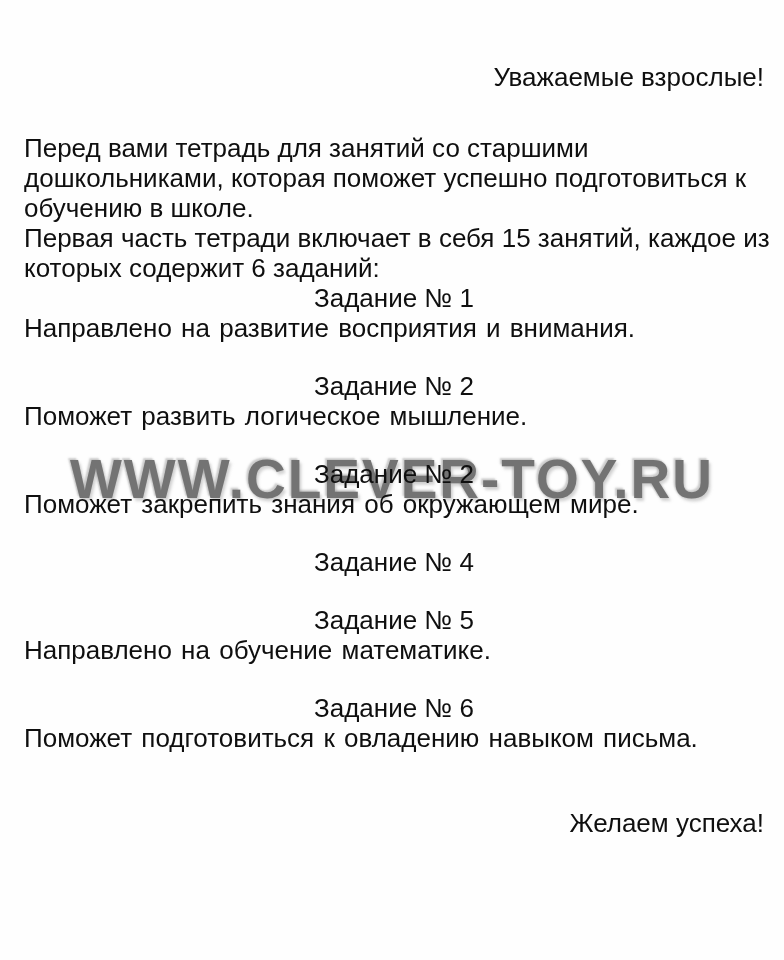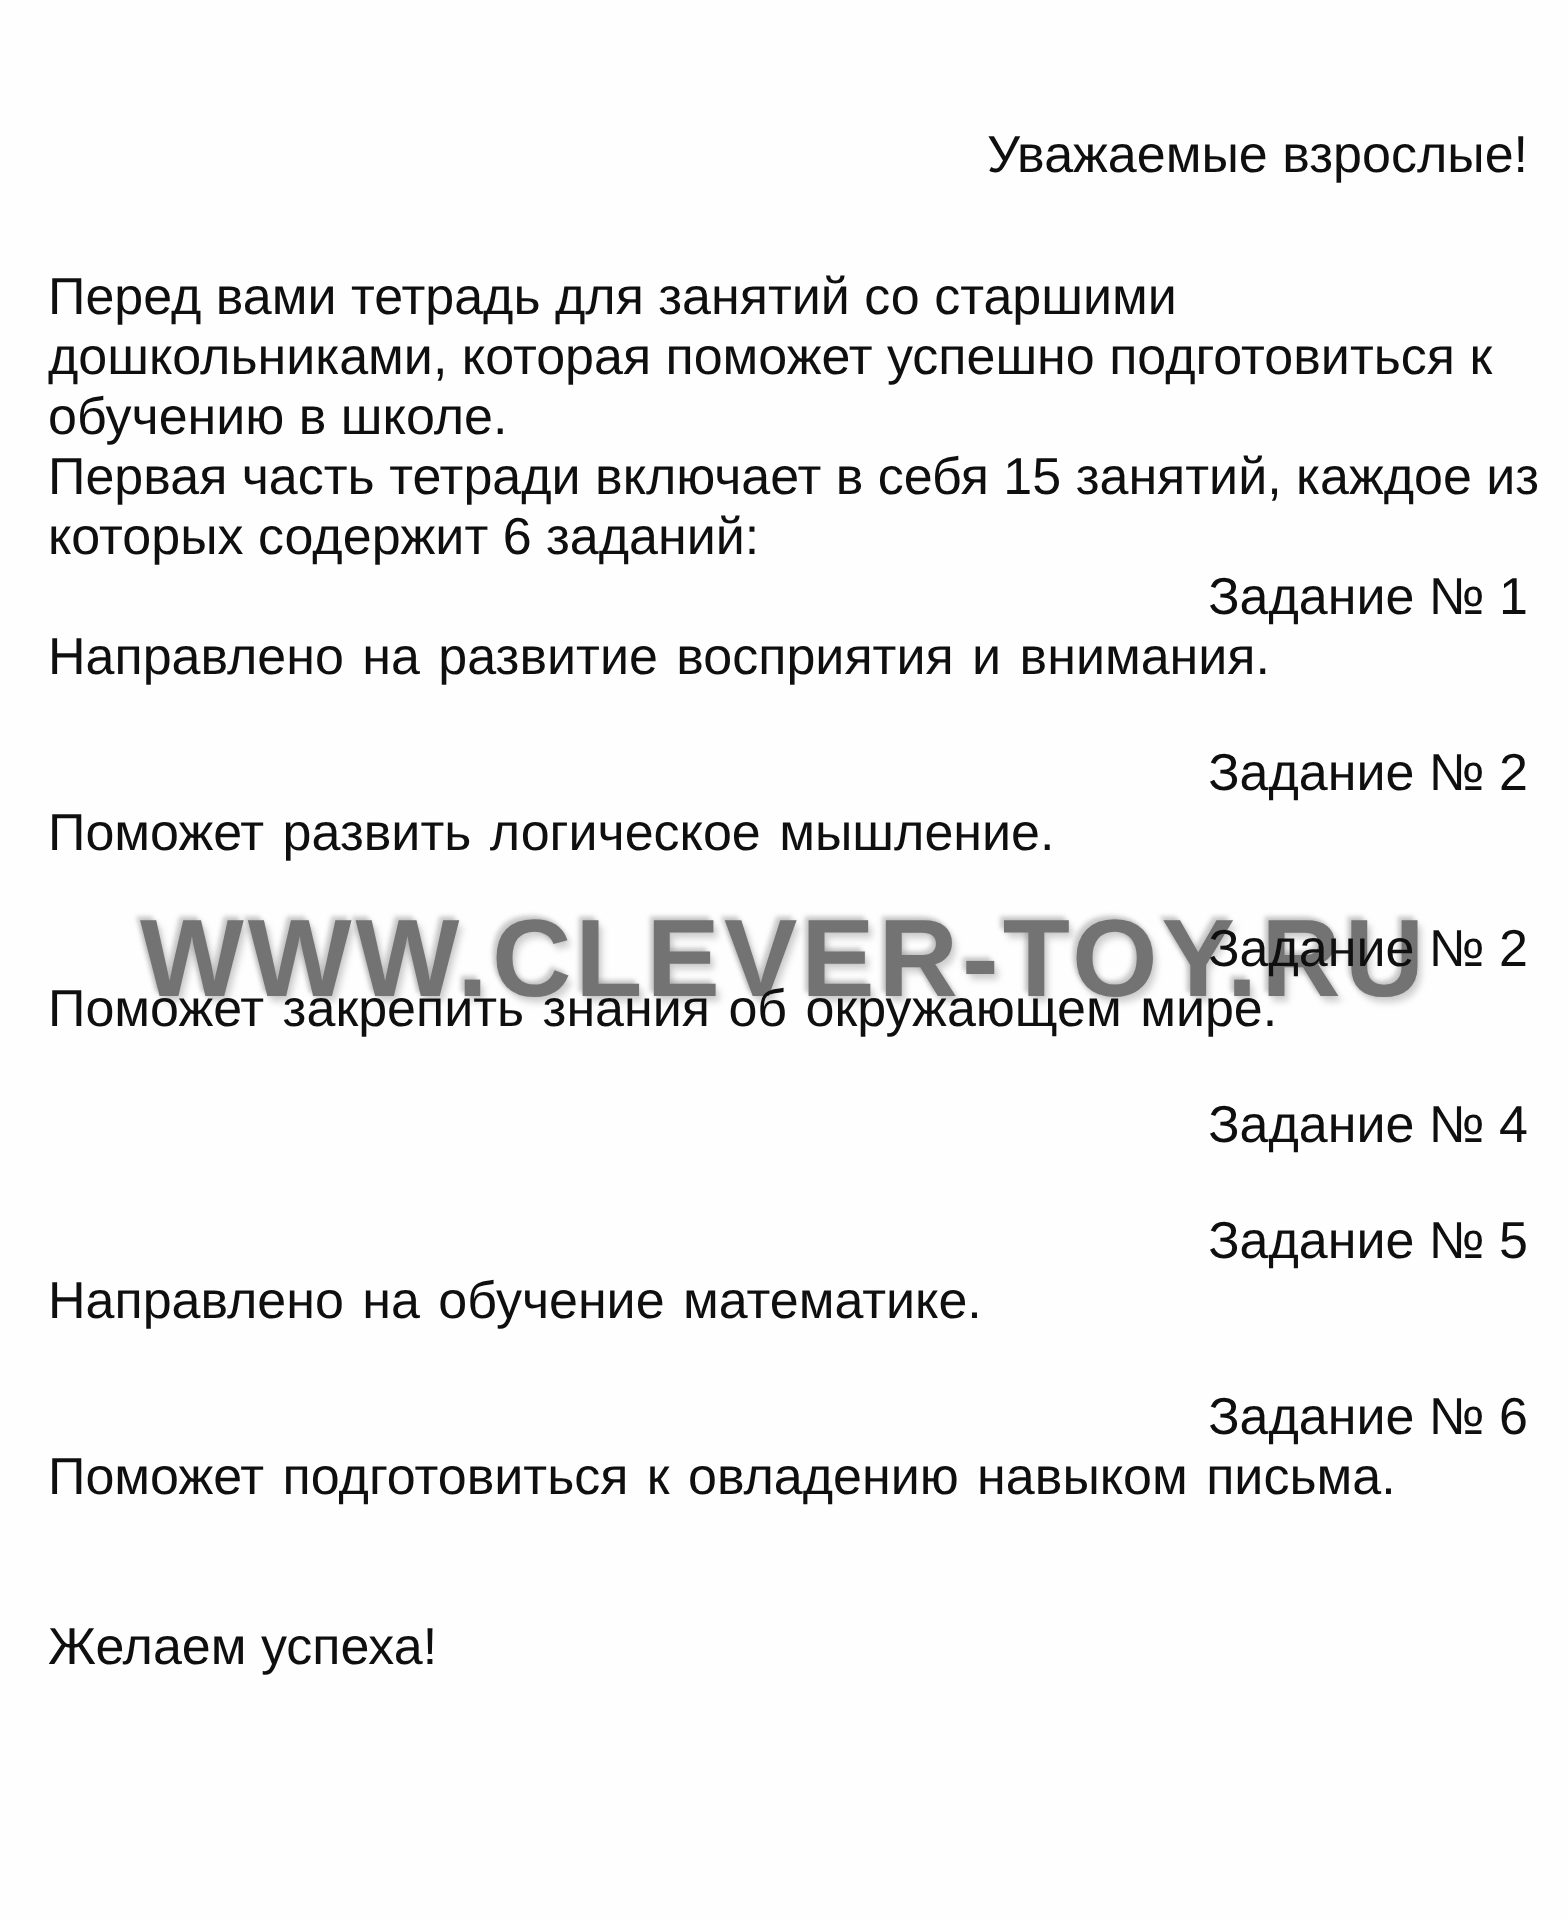--- a/index.html
+++ b/index.html
@@ -40,34 +40,34 @@
     line-height: 30px;
     white-space: nowrap;
   }
   .section {
     margin-top: 28px;
   }
   .section.first {
     margin-top: 0;
   }
   .section-heading {
-    text-align: right;
+    text-align: center;
     font-size: 26px;
     line-height: 30px;
     white-space: nowrap;
   }
   .section-desc {
     font-size: 26px;
     line-height: 30px;
     word-spacing: 2px;
     white-space: nowrap;
   }
   .closing {
     margin-top: 55px;
-    text-align: left;
+    text-align: right;
     font-size: 26px;
     line-height: 30px;
     padding-right: 0px;
   }
   .watermark {
     position: absolute;
     z-index: 1;
     top: 449px;
     left: 50%;
     transform: translateX(-50%);

